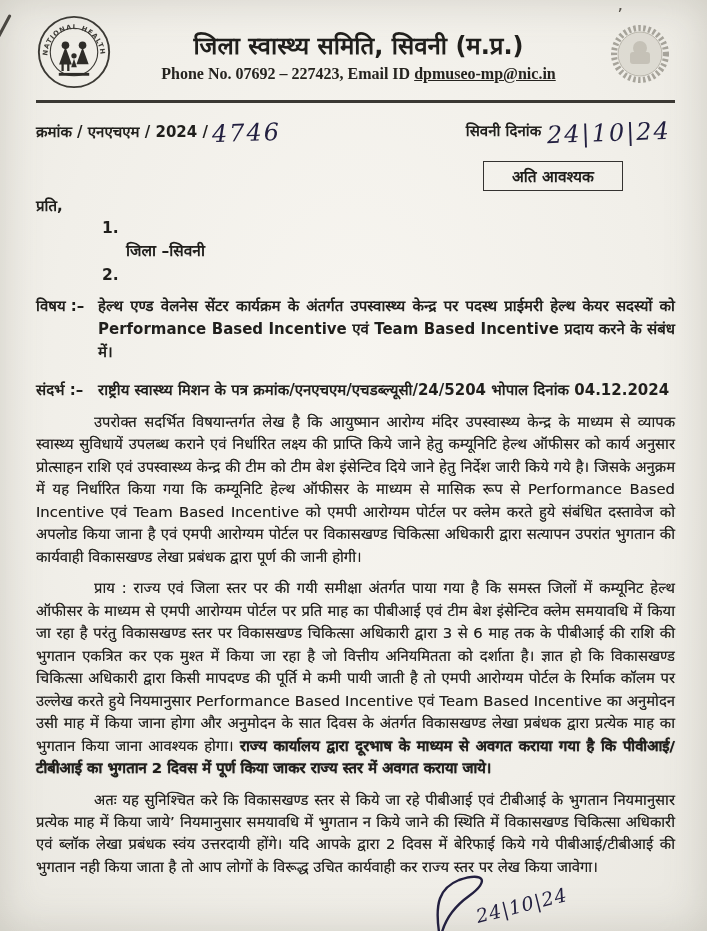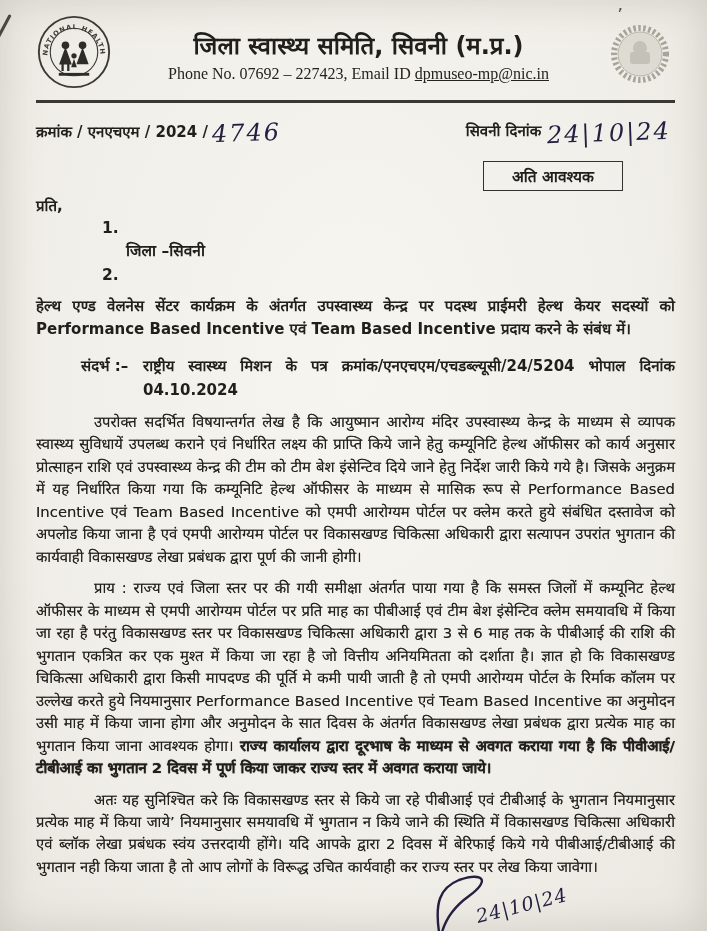--- a/index.html
+++ b/index.html
@@ -15,21 +15,21 @@
     color:#201f1c;
   }
   .inner{position:absolute;left:36px;right:32px;top:14px;}
   
   .letterhead{display:flex;align-items:center;gap:10px;padding-bottom:6px;border-bottom:3px solid #3a3833;}
   .logo-wrap{width:76px;flex:0 0 76px;}
   .seal-wrap{width:70px;flex:0 0 70px;display:flex;justify-content:center;}
   .lh-center{flex:1;text-align:center;}
   .lh-line1{font-size:19.5px;font-weight:bold;letter-spacing:.2px;}
   .lh-line2{font-size:24px;font-weight:bold;margin-top:3px;}
-  .lh-contact{font-family:"Liberation Serif","DejaVu Serif",serif;font-size:16px;font-weight:normal;margin-top:4px;color:#25231f;}
+  .lh-contact{font-family:"Liberation Serif","DejaVu Serif",serif;font-size:16px;font-weight:bold;margin-top:4px;color:#25231f;}
   .lh-contact a{color:#25231f;text-decoration:underline;}
   
   .meta-row{display:flex;justify-content:space-between;align-items:flex-start;margin-top:16px;}
   .ref-left{font-size:15px;font-weight:bold;white-space:nowrap;}
   .date-right{font-size:15px;font-weight:bold;white-space:nowrap;padding-right:4px;}
   .handwrite{
     font-family:"DejaVu Serif","Liberation Serif",serif;
     font-style:italic;font-weight:normal;
     color:#232040;letter-spacing:2px;
   }
@@ -39,21 +39,21 @@
   .priority-box{border:1.6px solid #343230;padding:3px 28px;font-size:15.5px;font-weight:bold;}
   
   .to-label{font-size:15px;font-weight:bold;margin-top:4px;}
   .recipients{margin:2px 0 0 66px;}
   .rcpt{display:flex;font-size:15.5px;font-weight:bold;line-height:1.5;}
   .rcpt .no{width:24px;flex:0 0 24px;}
   
   .hang{display:flex;font-size:15px;font-weight:bold;line-height:1.55;margin-top:8px;}
   .hang .lbl{flex:0 0 62px;white-space:nowrap;}
   .hang .txt{flex:1;text-align:justify;}
-  .ref-line{margin-top:14px;margin-left:45px;}
+  .ref-line{margin-top:14px;}
   
   .para{
     font-size:14.8px;line-height:1.52;text-align:justify;
     text-indent:58px;margin:9px 0 0 0;font-weight:500;
     text-shadow:0 0 .5px rgba(30,28,24,.55);
   }
   .emph{font-weight:bold;text-shadow:0 0 .8px rgba(20,18,16,.8);}
   
   .sig-block{width:330px;margin:2px 10px 0 auto;text-align:center;position:relative;}
   .sig-art{position:relative;height:60px;}
@@ -134,26 +134,27 @@
           <br>
           <span>जिला –सिवनी</span>
         </span>
       </div>
       <div class="rcpt">
         <span class="no">2.</span>
       </div>
     </div>
 
     <div class="hang">
+      <span class="lbl">विषय :–</span>
       <span class="txt">हेल्थ एण्ड वेलनेस सेंटर कार्यक्रम के अंतर्गत उपस्वास्थ्य केन्द्र पर पदस्थ प्राईमरी हेल्थ केयर सदस्यों को Performance Based Incentive एवं Team Based Incentive प्रदाय करने के संबंध में।</span>
     </div>
 
     <div class="hang ref-line">
       <span class="lbl">संदर्भ :–</span>
-      <span class="txt">राष्ट्रीय स्वास्थ्य मिशन के पत्र क्रमांक/एनएचएम/एचडब्ल्यूसी/24/5204 भोपाल दिनांक 04.10.2024</span>
+      <span class="txt">राष्ट्रीय स्वास्थ्य मिशन के पत्र क्रमांक/एनएचएम/एचडब्ल्यूसी/24/5204 भोपाल दिनांक 04.12.2024</span>
     </div>
 
     <p class="para">उपरोक्त सदर्भित विषयान्तर्गत लेख है कि आयुष्मान आरोग्य मंदिर उपस्वास्थ्य केन्द्र के माध्यम से व्यापक स्वास्थ्य सुविधायें उपलब्ध कराने एवं निर्धारित लक्ष्य की प्राप्ति किये जाने हेतु कम्यूनिटि हेल्थ ऑफीसर को कार्य अनुसार प्रोत्साहन राशि एवं उपस्वास्थ्य केन्द्र की टीम को टीम बेश इंसेन्टिव दिये जाने हेतु निर्देश जारी किये गये है। जिसके अनुक्रम में यह निर्धारित किया गया कि कम्यूनिटि हेल्थ ऑफीसर के माध्यम से मासिक रूप से Performance Based Incentive एवं Team Based Incentive को एमपी आरोग्यम पोर्टल पर क्लेम करते हुये संबंधित दस्तावेज को अपलोड किया जाना है एवं एमपी आरोग्यम पोर्टल पर विकासखण्ड चिकित्सा अधिकारी द्वारा सत्यापन उपरांत भुगतान की कार्यवाही विकासखण्ड लेखा प्रबंधक द्वारा पूर्ण की जानी होगी।</p>
     <p class="para"><span>प्राय : राज्य एवं जिला स्तर पर की गयी समीक्षा अंतर्गत पाया गया है कि समस्त जिलों में कम्यूनिट हेल्थ ऑफीसर के माध्यम से एमपी आरोग्यम पोर्टल पर प्रति माह का पीबीआई एवं टीम बेश इंसेन्टिव क्लेम समयावधि में किया जा रहा है परंतु विकासखण्ड स्तर पर विकासखण्ड चिकित्सा अधिकारी द्वारा 3 से 6 माह तक के पीबीआई की राशि की भुगतान एकत्रित कर एक मुश्त में किया जा रहा है जो वित्तीय अनियमितता को दर्शाता है। ज्ञात हो कि विकासखण्ड चिकित्सा अधिकारी द्वारा किसी मापदण्ड की पूर्ति मे कमी पायी जाती है तो एमपी आरोग्यम पोर्टल के रिर्माक कॉलम पर उल्लेख करते हुये नियमानुसार Performance Based Incentive एवं Team Based Incentive का अनुमोदन उसी माह में किया जाना होगा और अनुमोदन के सात दिवस के अंतर्गत विकासखण्ड लेखा प्रबंधक द्वारा प्रत्येक माह का भुगतान किया जाना आवश्यक होगा। </span><span class="emph">राज्य कार्यालय द्वारा दूरभाष के माध्यम से अवगत कराया गया है कि पीवीआई/टीबीआई का भुगतान 2 दिवस में पूर्ण किया जाकर राज्य स्तर में अवगत कराया जाये।</span></p>
     <p class="para">अतः यह सुनिश्चित करे कि विकासखण्ड स्तर से किये जा रहे पीबीआई एवं टीबीआई के भुगतान नियमानुसार प्रत्येक माह में किया जाये’ नियमानुसार समयावधि में भुगतान न किये जाने की स्थिति में विकासखण्ड चिकित्सा अधिकारी एवं ब्लॉक लेखा प्रबंधक स्वंय उत्तरदायी होंगे। यदि आपके द्वारा 2 दिवस में बेरिफाई किये गये पीबीआई/टीबीआई की भुगतान नही किया जाता है तो आप लोगों के विरूद्ध उचित कार्यवाही कर राज्य स्तर पर लेख किया जावेगा।</p>
 
     <div class="sig-block">
       <div class="sig-art">
         <svg class="sig-svg" width="120" height="64" viewBox="0 0 120 64">
           <path d="M14 58 C10 30 14 14 34 6 C58 -2 66 6 44 22 C30 32 20 44 16 62" fill="none" stroke="#232040" stroke-width="2.4" stroke-linecap="round"></path>

